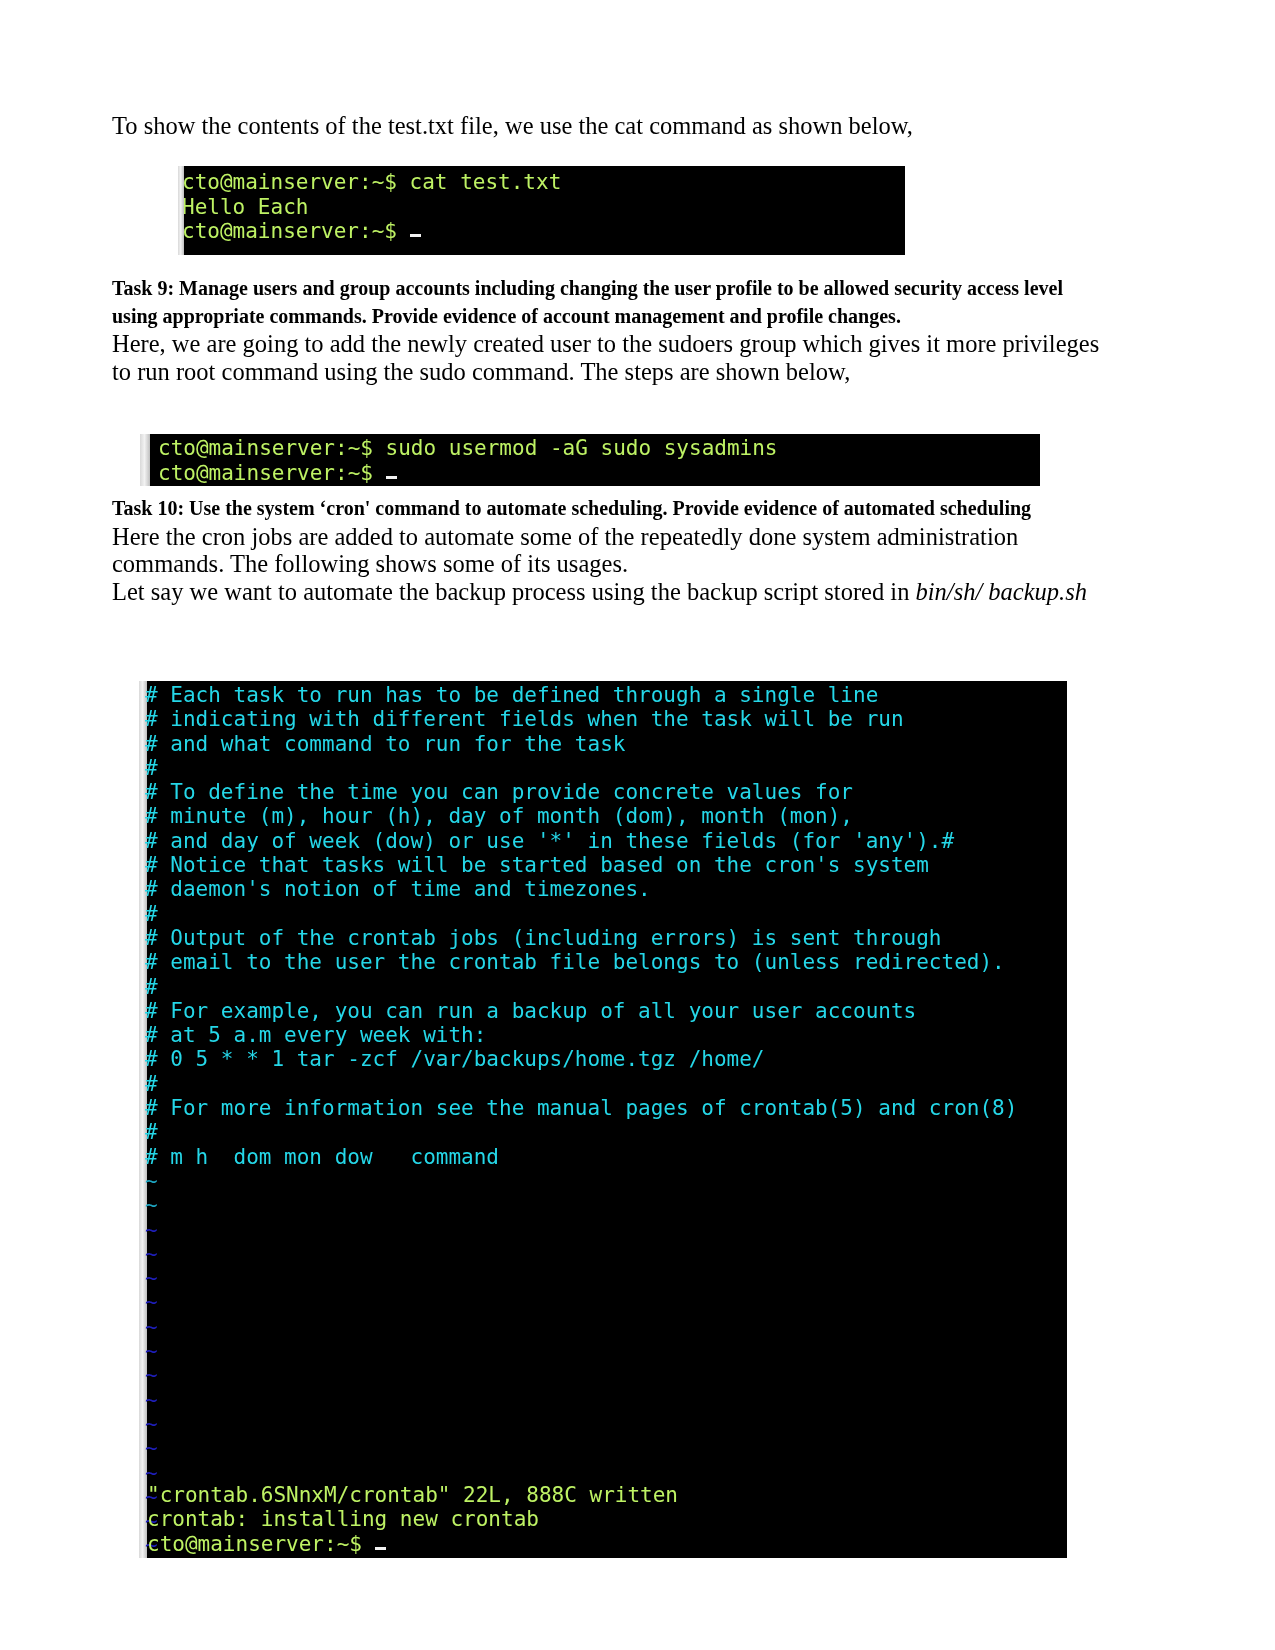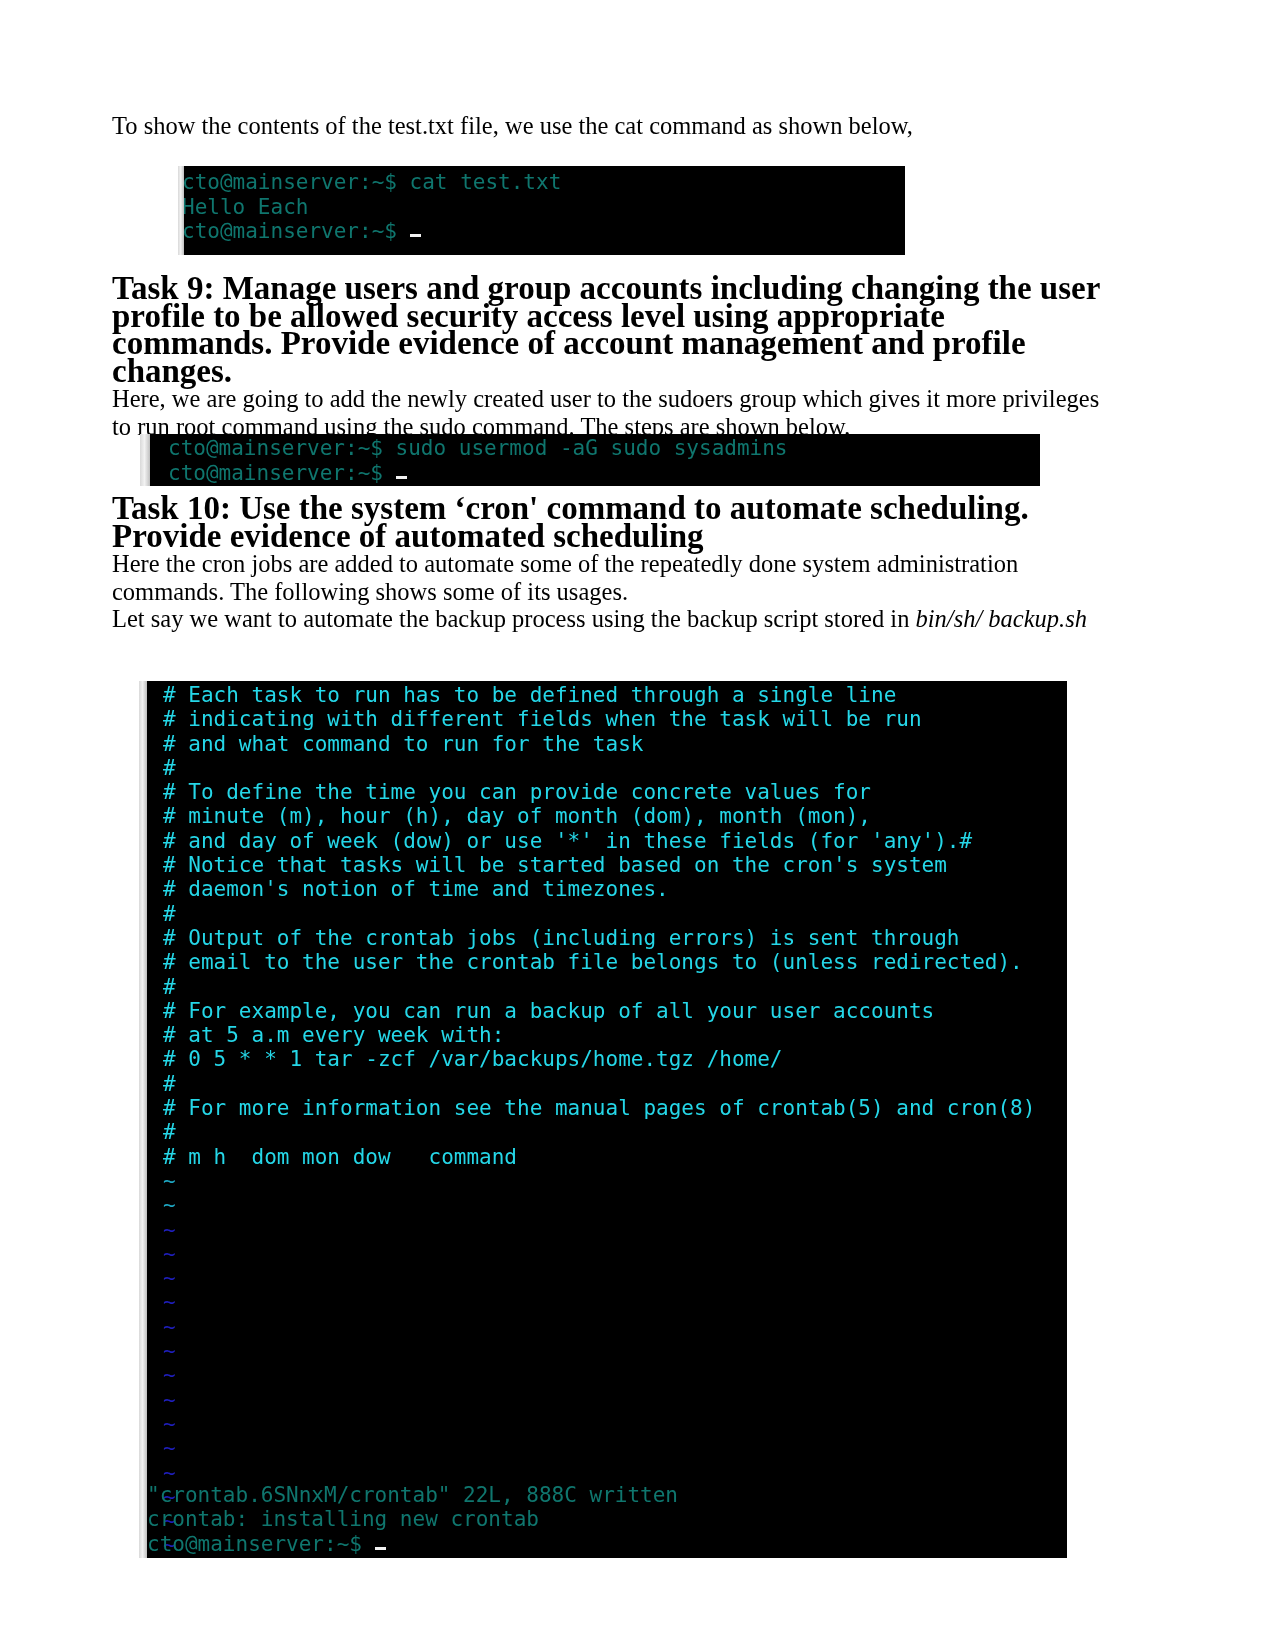--- a/index.html
+++ b/index.html
@@ -29,21 +29,21 @@
   }
   p.body-text {
     margin: 0;
     font-size: 24.5px;
     line-height: 27.5px;
     color: #000000;
     font-family: "Liberation Serif", "DejaVu Serif", serif;
   }
   p.heading {
     margin: 0;
-    font-size: 33px;
+    font-size: 20px;
     line-height: 27.5px;
     font-weight: bold;
     color: #000000;
     font-family: "Liberation Serif", "DejaVu Serif", serif;
   }
   .italic { font-style: italic; }
 
   
   .terminal {
     background: #000000;
@@ -77,45 +77,45 @@
     line-height: 24.5px;
   }
   #terminal-cat .term-edge { width: 6px; }
 
   
   #terminal-usermod {
     left: 140px;
     top: 434px;
     width: 900px;
     height: 52px;
-    padding: 2px 0 0 22px;
+    padding: 2px 0 0 12px;
     font-size: 21px;
     line-height: 24.5px;
   }
   #terminal-usermod .term-edge { width: 10px; }
 
   
   #terminal-crontab {
     left: 139px;
     top: 681px;
     width: 928px;
     height: 877px;
-    padding: 2px 0 0 20px;
+    padding: 2px 0 0 2px;
     font-size: 21px;
     line-height: 24.3px;
   }
   #terminal-crontab .term-edge { width: 8px; }
   #terminal-crontab .body {
     position: relative;
     padding-left: 4px;
   }
   .cyan { color: #25d7e8; }
   .tilde-blue { color: #1f1fbe; }
   .tilde-cyan { color: #1ea8c4; }
-  .white { color: #0f766e; }
+  .white { color: #bef264; }
   .cursor-block {
     display: inline-block;
     width: 11px;
     height: 3px;
     background: #f2f2f2;
     vertical-align: baseline;
     margin-bottom: 1px;
   }
   .crontab-status {
     position: absolute;

